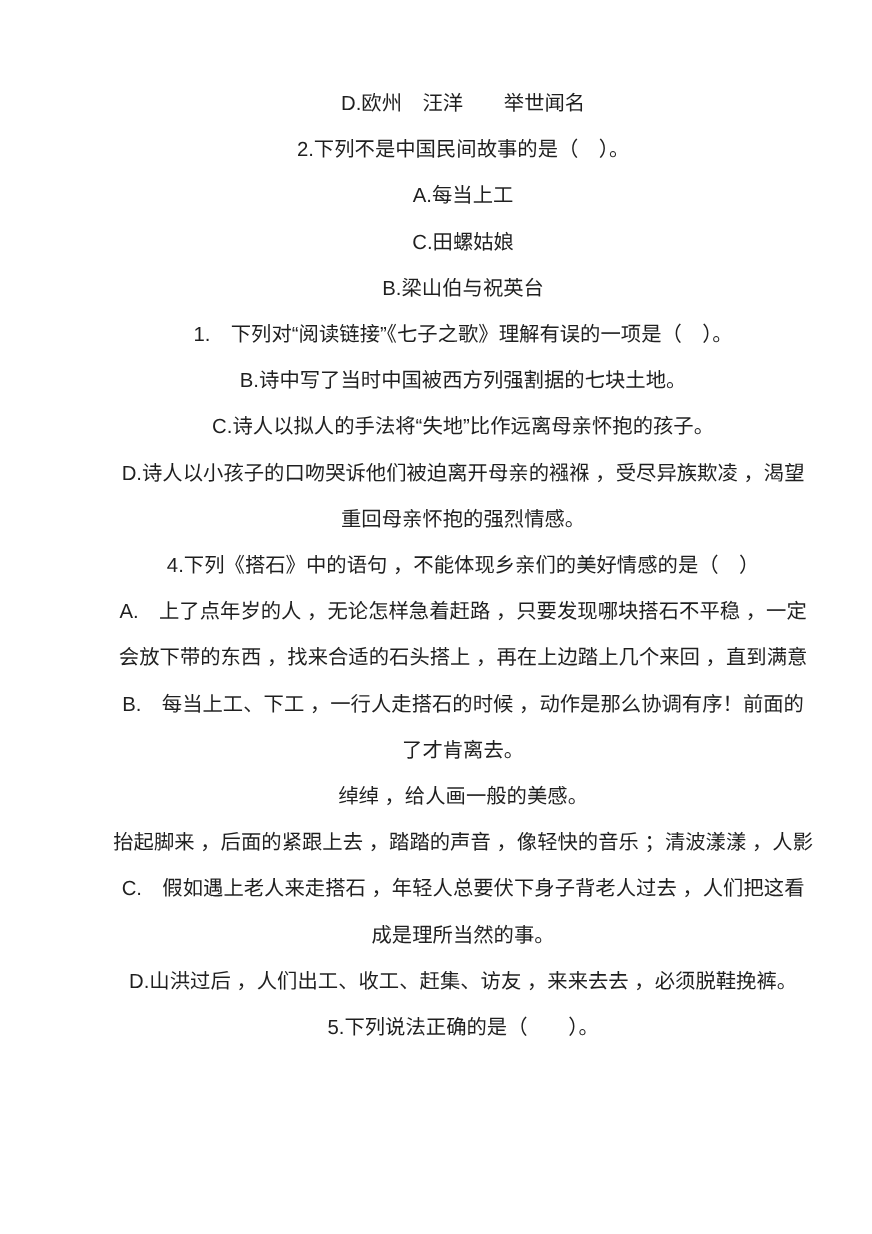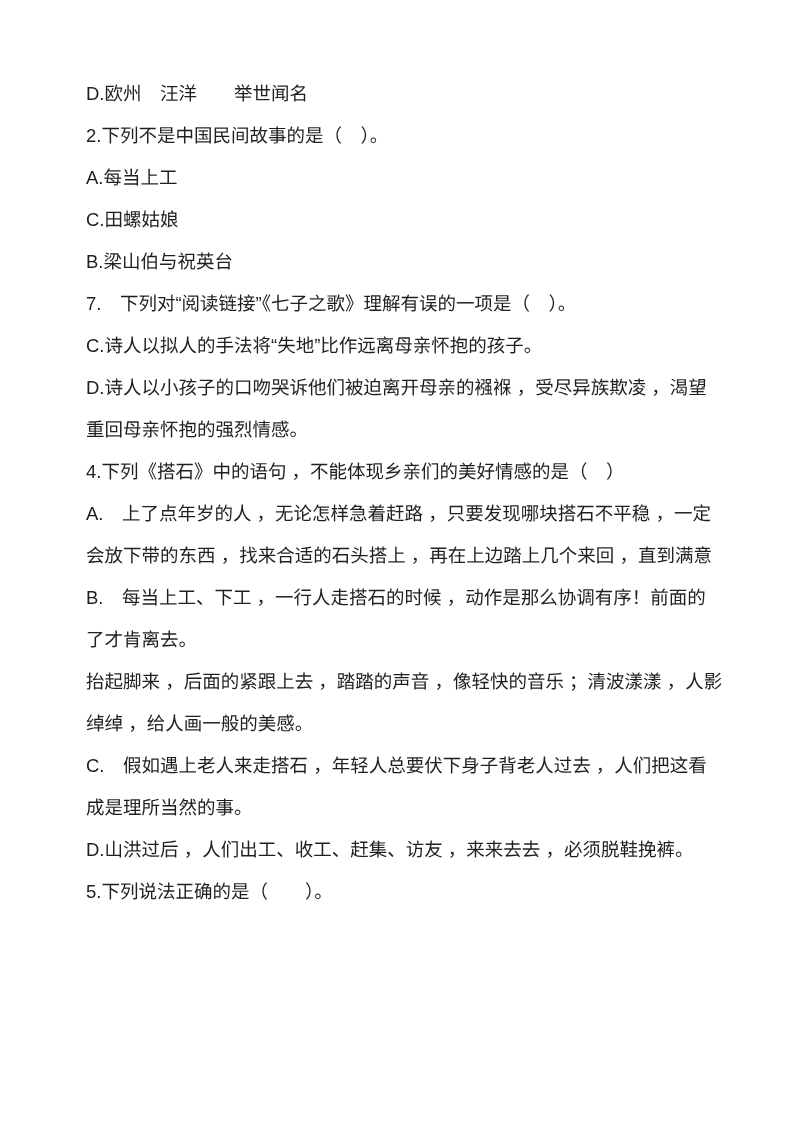--- a/index.html
+++ b/index.html
@@ -13,20 +13,21 @@
     height: 1122px;
     background: #ffffff;
     overflow: hidden;
     font-family: "Liberation Sans", sans-serif;
   }
   .content {
     position: absolute;
     top: 73px;
     left: 86px;
     width: 670px;
+    text-align: center;
   }
   .line {
     font-size: 18.5px;
     line-height: 42px;
     height: 42px;
     color: #1f1f1f;
     white-space: pre;
     font-weight: 400;
     letter-spacing: 0;
   }
@@ -37,32 +38,33 @@
 <div class="page">
   <div class="content">
 
     <div class="line">D.欧州　汪洋　　举世闻名</div>
 
     <div class="line">2.下列不是中国民间故事的是（　）。</div>
     <div class="line">A.每当上工</div>
     <div class="line">C.田螺姑娘</div>
     <div class="line">B.梁山伯与祝英台</div>
 
-    <div class="line">7.　下列对“阅读链接”《七子之歌》理解有误的一项是（　）。</div>
+    <div class="line">1.　下列对“阅读链接”《七子之歌》理解有误的一项是（　）。</div>
+    <div class="line">B.诗中写了当时中国被西方列强割据的七块土地。</div>
     <div class="line">C.诗人以拟人的手法将“失地”比作远离母亲怀抱的孩子。</div>
     <div class="line">D.诗人以小孩子的口吻哭诉他们被迫离开母亲的襁褓 ，受尽异族欺凌 ，渴望</div>
     <div class="line">重回母亲怀抱的强烈情感。</div>
 
     <div class="line">4.下列《搭石》中的语句 ，不能体现乡亲们的美好情感的是（　）</div>
     <div class="line">A.　上了点年岁的人 ，无论怎样急着赶路 ，只要发现哪块搭石不平稳 ，一定</div>
     <div class="line">会放下带的东西 ，找来合适的石头搭上 ，再在上边踏上几个来回 ，直到满意</div>
     <div class="line">B.　每当上工、下工 ，一行人走搭石的时候 ，动作是那么协调有序！前面的</div>
     <div class="line">了才肯离去。</div>
+    <div class="line">绰绰 ，给人画一般的美感。</div>
     <div class="line">抬起脚来 ，后面的紧跟上去 ，踏踏的声音 ，像轻快的音乐 ；清波漾漾 ，人影</div>
-    <div class="line">绰绰 ，给人画一般的美感。</div>
     <div class="line">C.　假如遇上老人来走搭石 ，年轻人总要伏下身子背老人过去 ，人们把这看</div>
     <div class="line">成是理所当然的事。</div>
     <div class="line">D.山洪过后 ，人们出工、收工、赶集、访友 ，来来去去 ，必须脱鞋挽裤。</div>
 
     <div class="line">5.下列说法正确的是（　　）。</div>
 
   </div>
 </div>
 
 </body></html>

